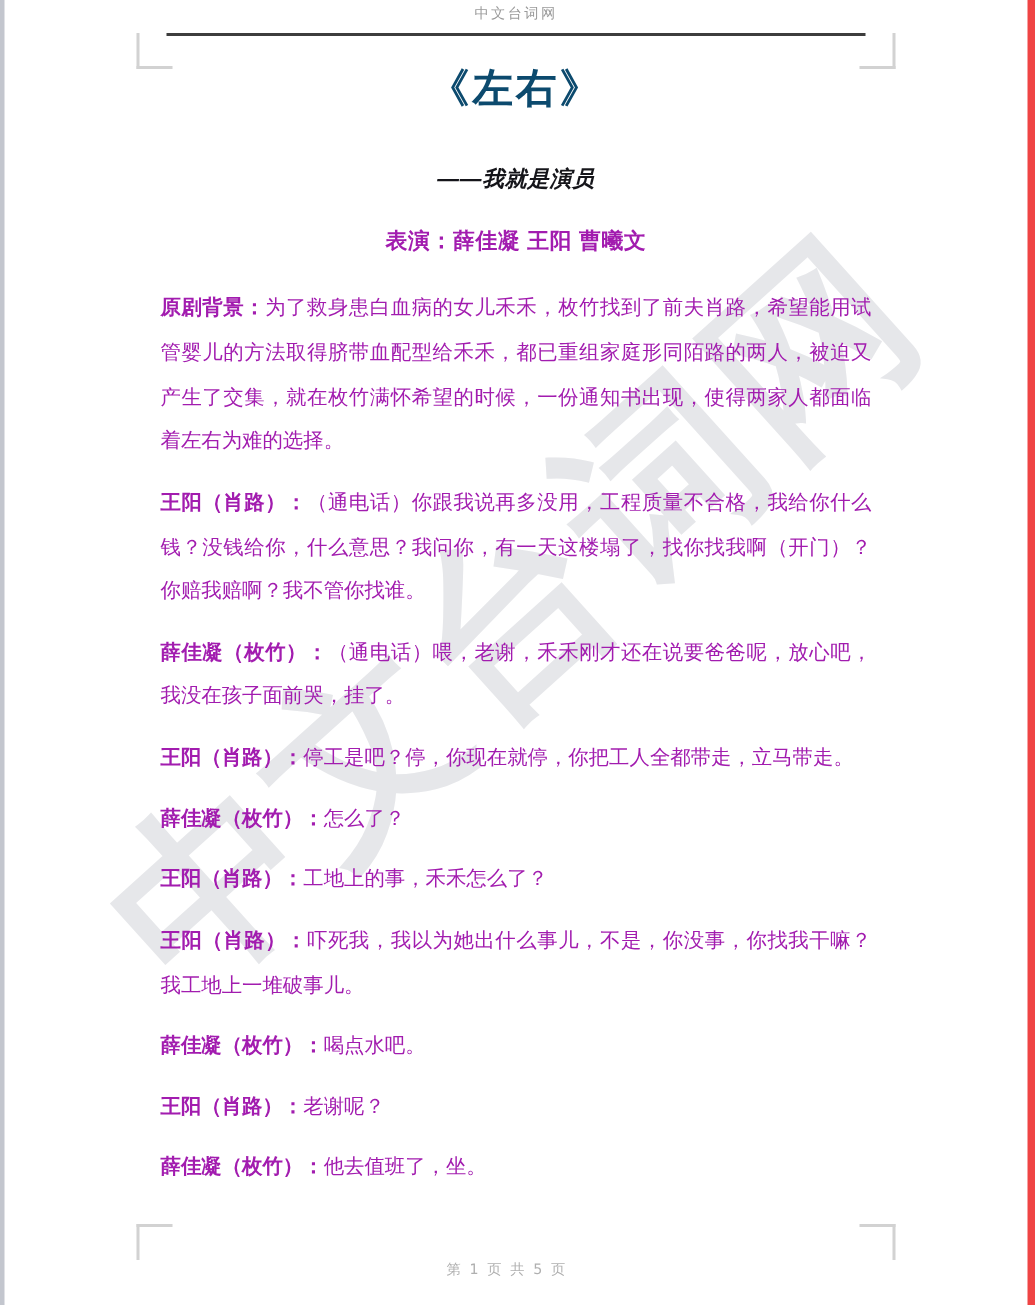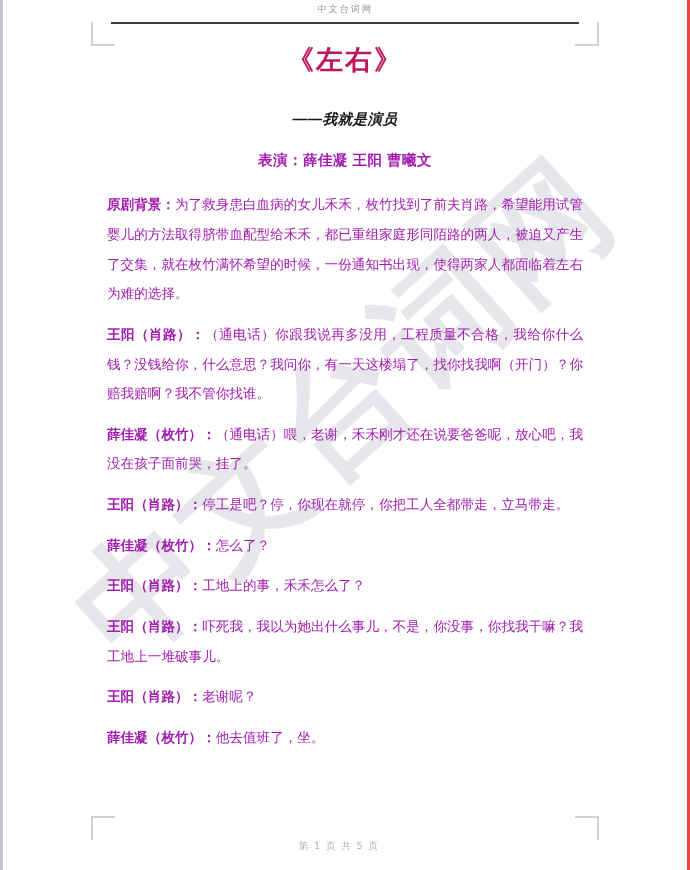--- a/index.html
+++ b/index.html
@@ -14,21 +14,21 @@
     overflow: hidden;
   }
 
   .page {
     position: relative;
     width: 690px;
     height: 870px;
     background: #ffffff;
     box-sizing: border-box;
     border-left: 3px solid #c3c6ce;
-    border-right: 3px solid #ef4444;
+    border-right: 5px solid #ef4444;
     overflow: hidden;
   }
 
   
   .header-area {
     position: absolute;
     top: 0;
     left: 0;
     right: 0;
     height: 34px;
@@ -90,21 +90,21 @@
     right: 104px;
     top: 44px;
     z-index: 2;
   }
 
   .doc-title {
     text-align: center;
     font-family: "DejaVu Serif", "Liberation Serif", serif;
     font-size: 27px;
     font-weight: 700;
-    color: #be185d;
+    color: #0c4a6e;
     letter-spacing: 2px;
     margin: 0 0 34px 0;
     line-height: 1.2;
   }
 
   .subtitle {
     text-align: center;
     font-size: 14.5px;
     font-weight: 700;
     color: #15151a;
@@ -180,20 +180,21 @@
       <span class="lead">原剧背景：</span><span>为了救身患白血病的女儿禾禾，枚竹找到了前夫肖路，希望能用试管婴儿的方法取得脐带血配型给禾禾，都已重组家庭形同陌路的两人，被迫又产生了交集，就在枚竹满怀希望的时候，一份通知书出现，使得两家人都面临着左右为难的选择。</span>
     </p>
 
     <div id="dialogue-list">
         <p class="para"><span class="speaker">王阳（肖路）：</span><span>（通电话）你跟我说再多没用，工程质量不合格，我给你什么钱？没钱给你，什么意思？我问你，有一天这楼塌了，找你找我啊（开门）？你赔我赔啊？我不管你找谁。</span></p>
         <p class="para"><span class="speaker">薛佳凝（枚竹）：</span><span>（通电话）喂，老谢，禾禾刚才还在说要爸爸呢，放心吧，我没在孩子面前哭，挂了。</span></p>
         <p class="para"><span class="speaker">王阳（肖路）：</span><span>停工是吧？停，你现在就停，你把工人全都带走，立马带走。</span></p>
         <p class="para"><span class="speaker">薛佳凝（枚竹）：</span><span>怎么了？</span></p>
         <p class="para"><span class="speaker">王阳（肖路）：</span><span>工地上的事，禾禾怎么了？</span></p>
         <p class="para"><span class="speaker">王阳（肖路）：</span><span>吓死我，我以为她出什么事儿，不是，你没事，你找我干嘛？我工地上一堆破事儿。</span></p>
+        <p class="para"><span class="speaker">薛佳凝（枚竹）：</span><span>喝点水吧。</span></p>
         <p class="para"><span class="speaker">王阳（肖路）：</span><span>老谢呢？</span></p>
         <p class="para"><span class="speaker">薛佳凝（枚竹）：</span><span>他去值班了，坐。</span></p>
       </div>
 
   </div>
 
   <div class="footer">第 1 页 共 5 页</div>
 
 </div>
 

